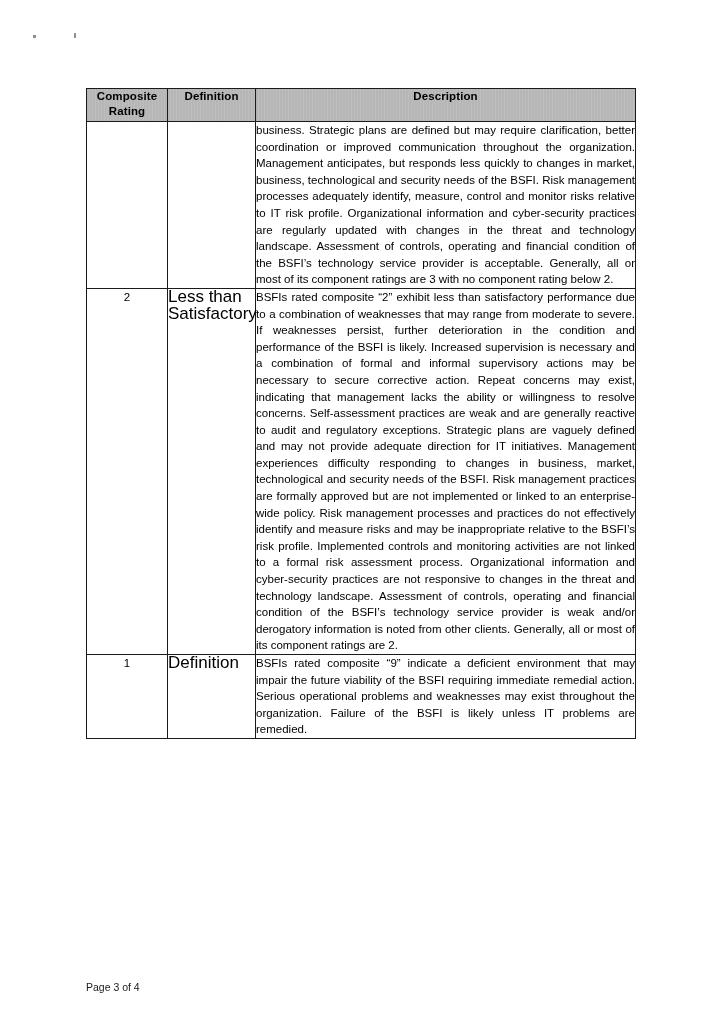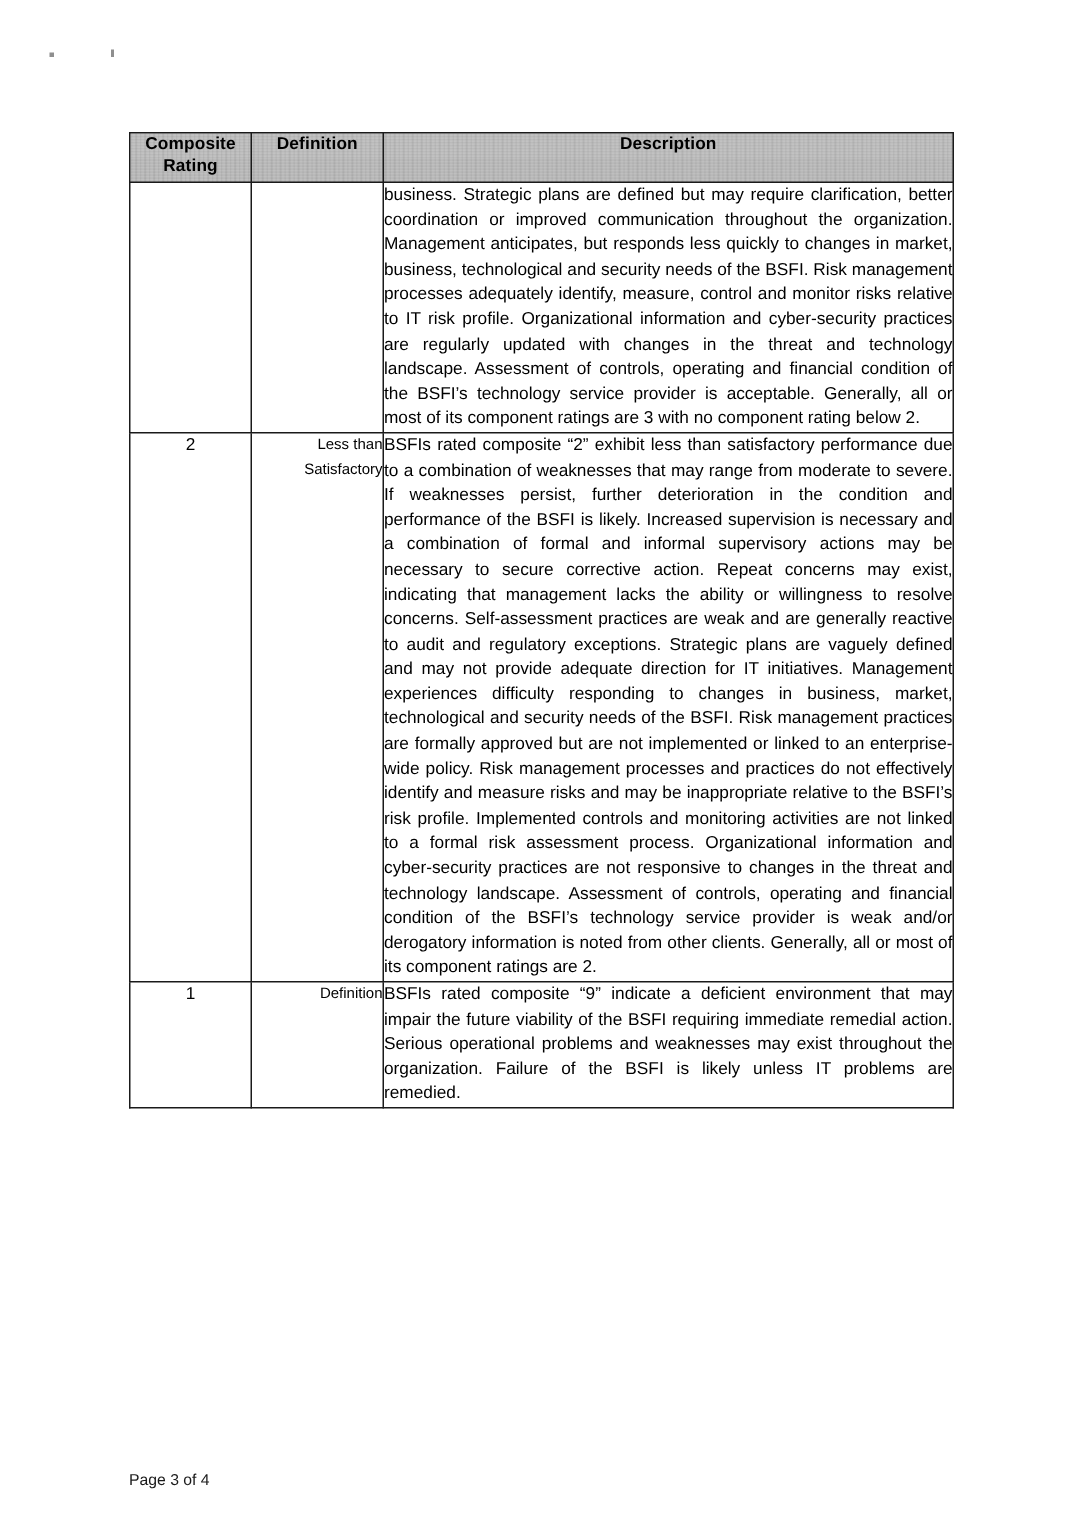--- a/index.html
+++ b/index.html
@@ -69,22 +69,22 @@
     margin-top: 32px;
   }
 
   .cell-rating {
     text-align: center;
     font-size: 11.5px;
     line-height: 16.6px;
     padding: 4px 4px 6px 4px;
   }
   .cell-def {
-    text-align: right;
-    font-size: 10px;
+    text-align: left;
+    font-size: 17px;
     line-height: 16.6px;
     padding: 4px 5px 6px 5px;
   }
   .cell-desc {
     text-align: justify;
     text-justify: inter-word;
     font-size: 11.5px;
     line-height: 16.6px;
     padding: 4px 6px 6px 7px;
     hyphens: none;

